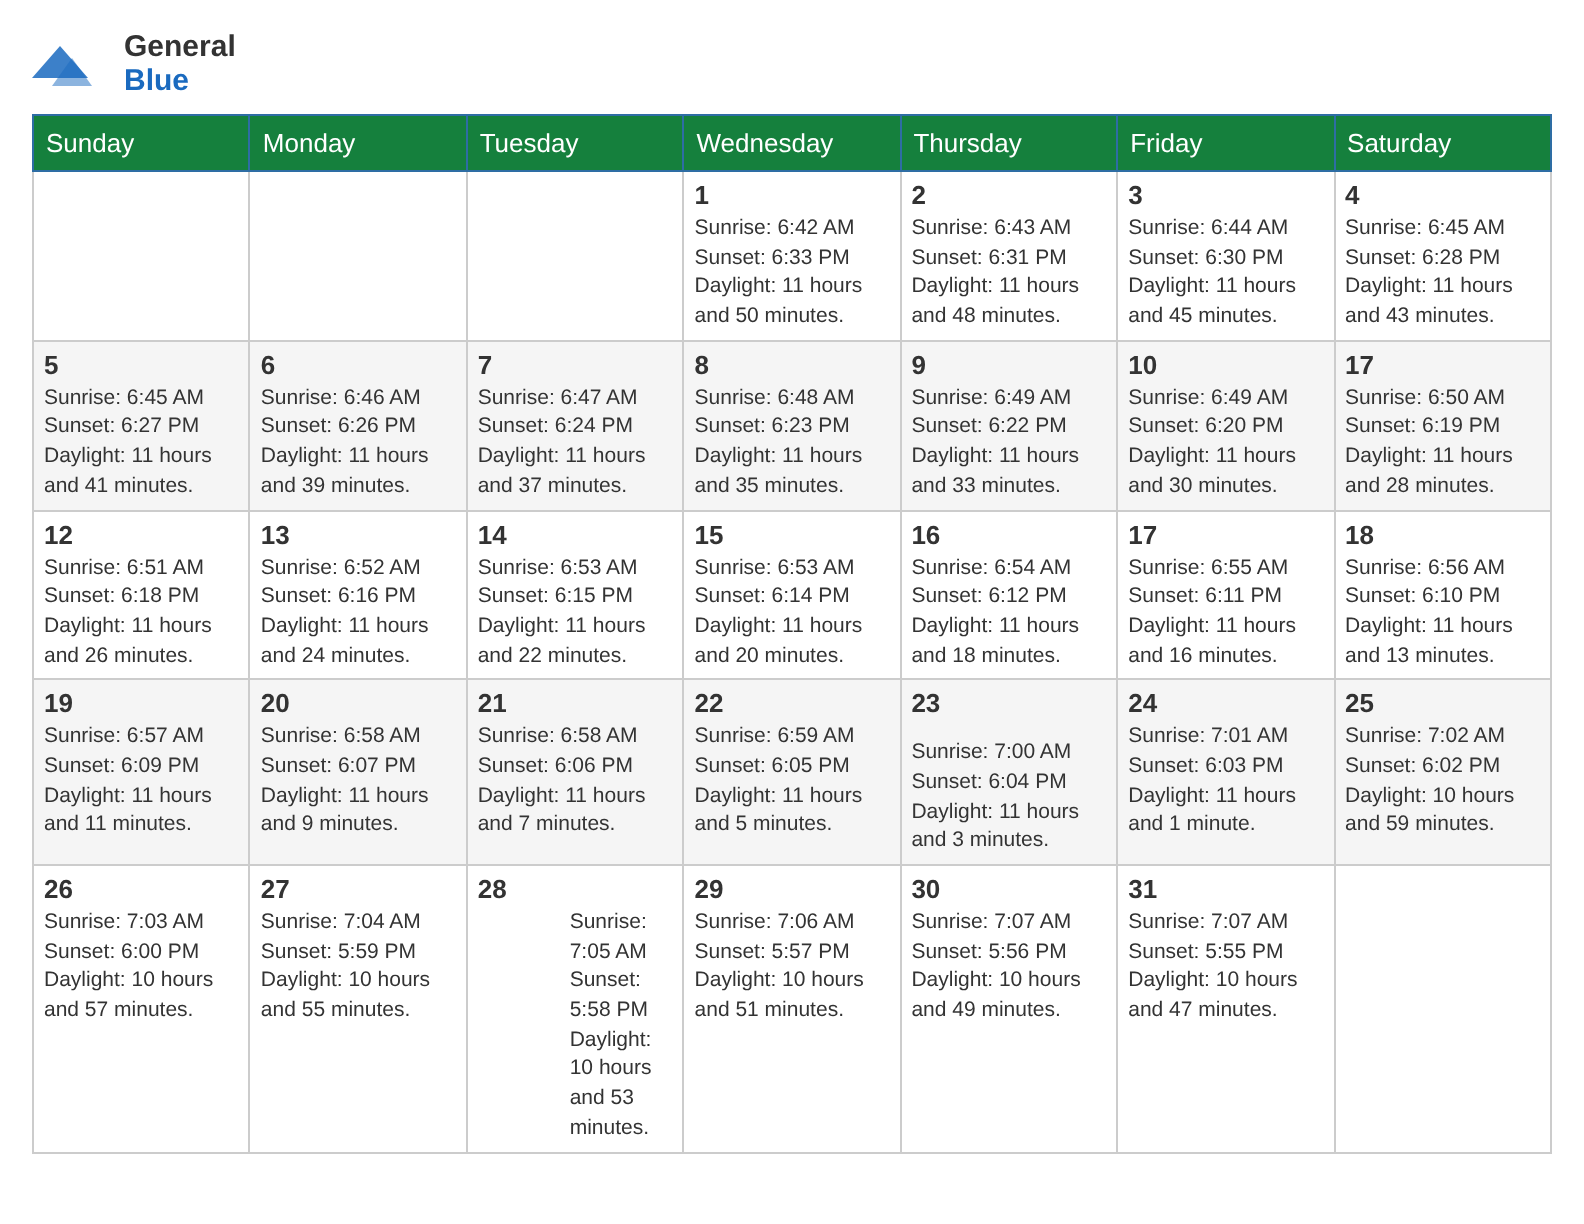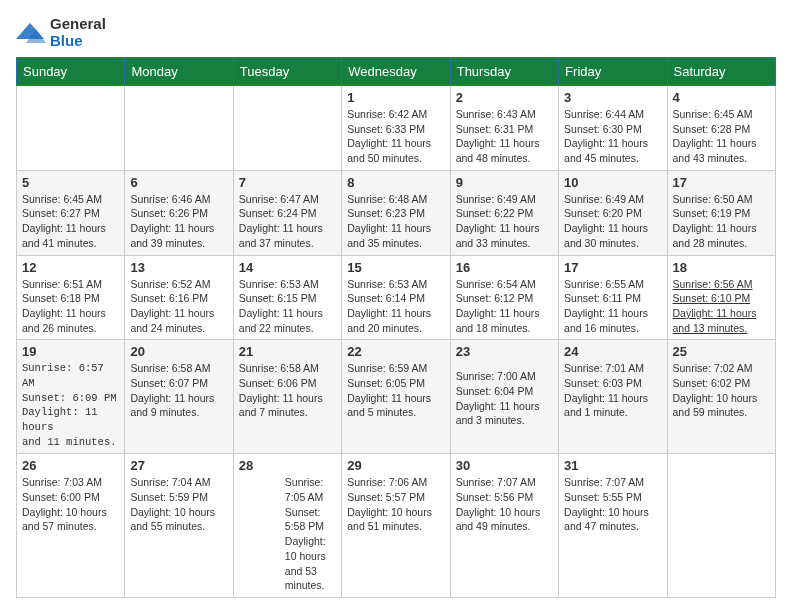--- a/index.html
+++ b/index.html
@@ -12,21 +12,21 @@
     }
     .header-section {
       display: flex;
       align-items: flex-start;
       justify-content: space-between;
       margin-bottom: 8px;
     }
     .logo {
       display: flex;
       align-items: center;
-      gap: 4px;
+      gap: 16px;
     }
     .logo-text {
       display: flex;
       flex-direction: column;
       line-height: 1.1;
     }
     .logo-general {
       font-size: 15px;
       font-weight: bold;
       color: #333;
@@ -245,30 +245,30 @@
         </td>
         <td>
           <span class="day-number">17</span>
           <div class="day-info" style="white-space: pre-line;">Sunrise: 6:55 AM
 Sunset: 6:11 PM
 Daylight: 11 hours
 and 16 minutes.</div>
         </td>
         <td>
           <span class="day-number">18</span>
-          <div class="day-info" style="white-space: pre-line; text-decoration: underline;">Sunrise: 6:56 AM
+          <div class="day-info" style="white-space: pre-line;">Sunrise: 6:56 AM
 Sunset: 6:10 PM
 Daylight: 11 hours
 and 13 minutes.</div>
         </td>
       </tr>
       <tr>
         <td>
           <span class="day-number">19</span>
-          <div class="day-info" style="white-space: pre-line; font-family: Liberation Mono, monospace;">Sunrise: 6:57 AM
+          <div class="day-info" style="white-space: pre-line;">Sunrise: 6:57 AM
 Sunset: 6:09 PM
 Daylight: 11 hours
 and 11 minutes.</div>
         </td>
         <td>
           <span class="day-number">20</span>
           <div class="day-info" style="white-space: pre-line;">Sunrise: 6:58 AM
 Sunset: 6:07 PM
 Daylight: 11 hours
 and 9 minutes.</div>

